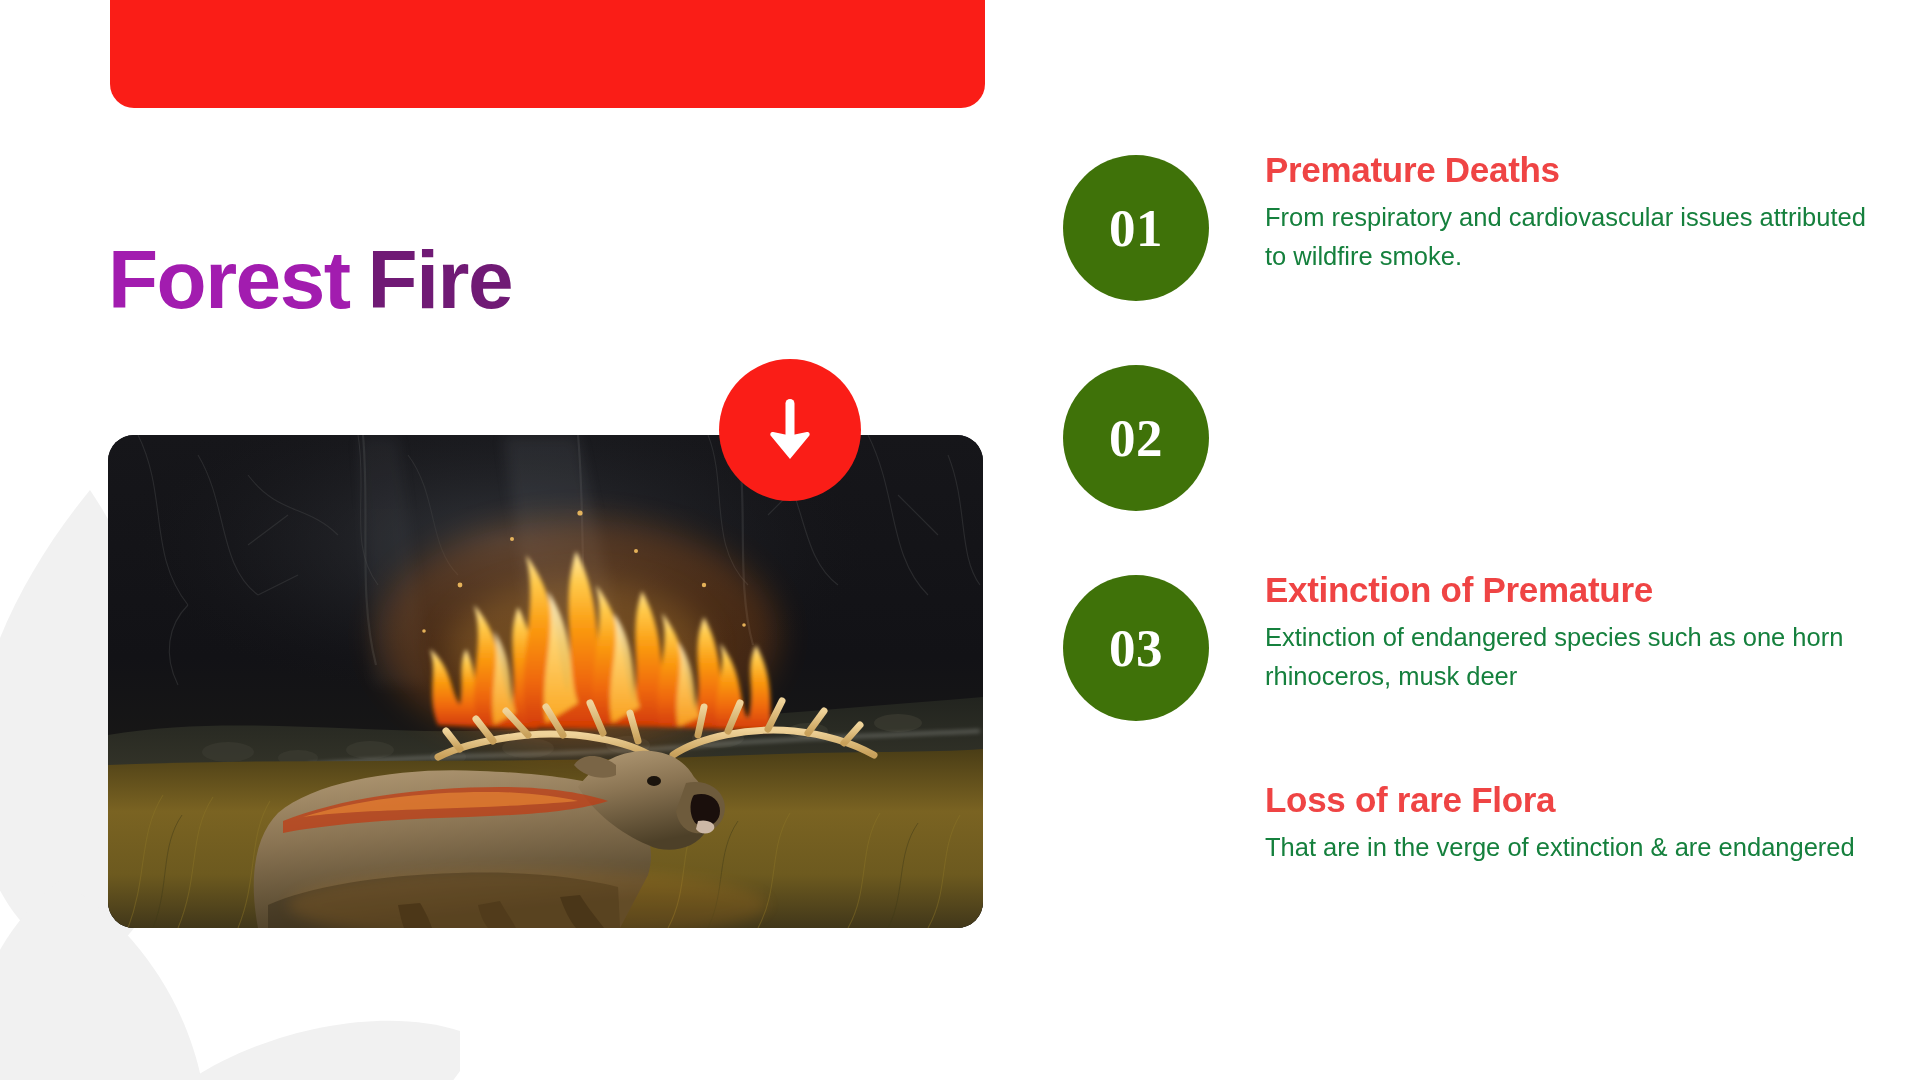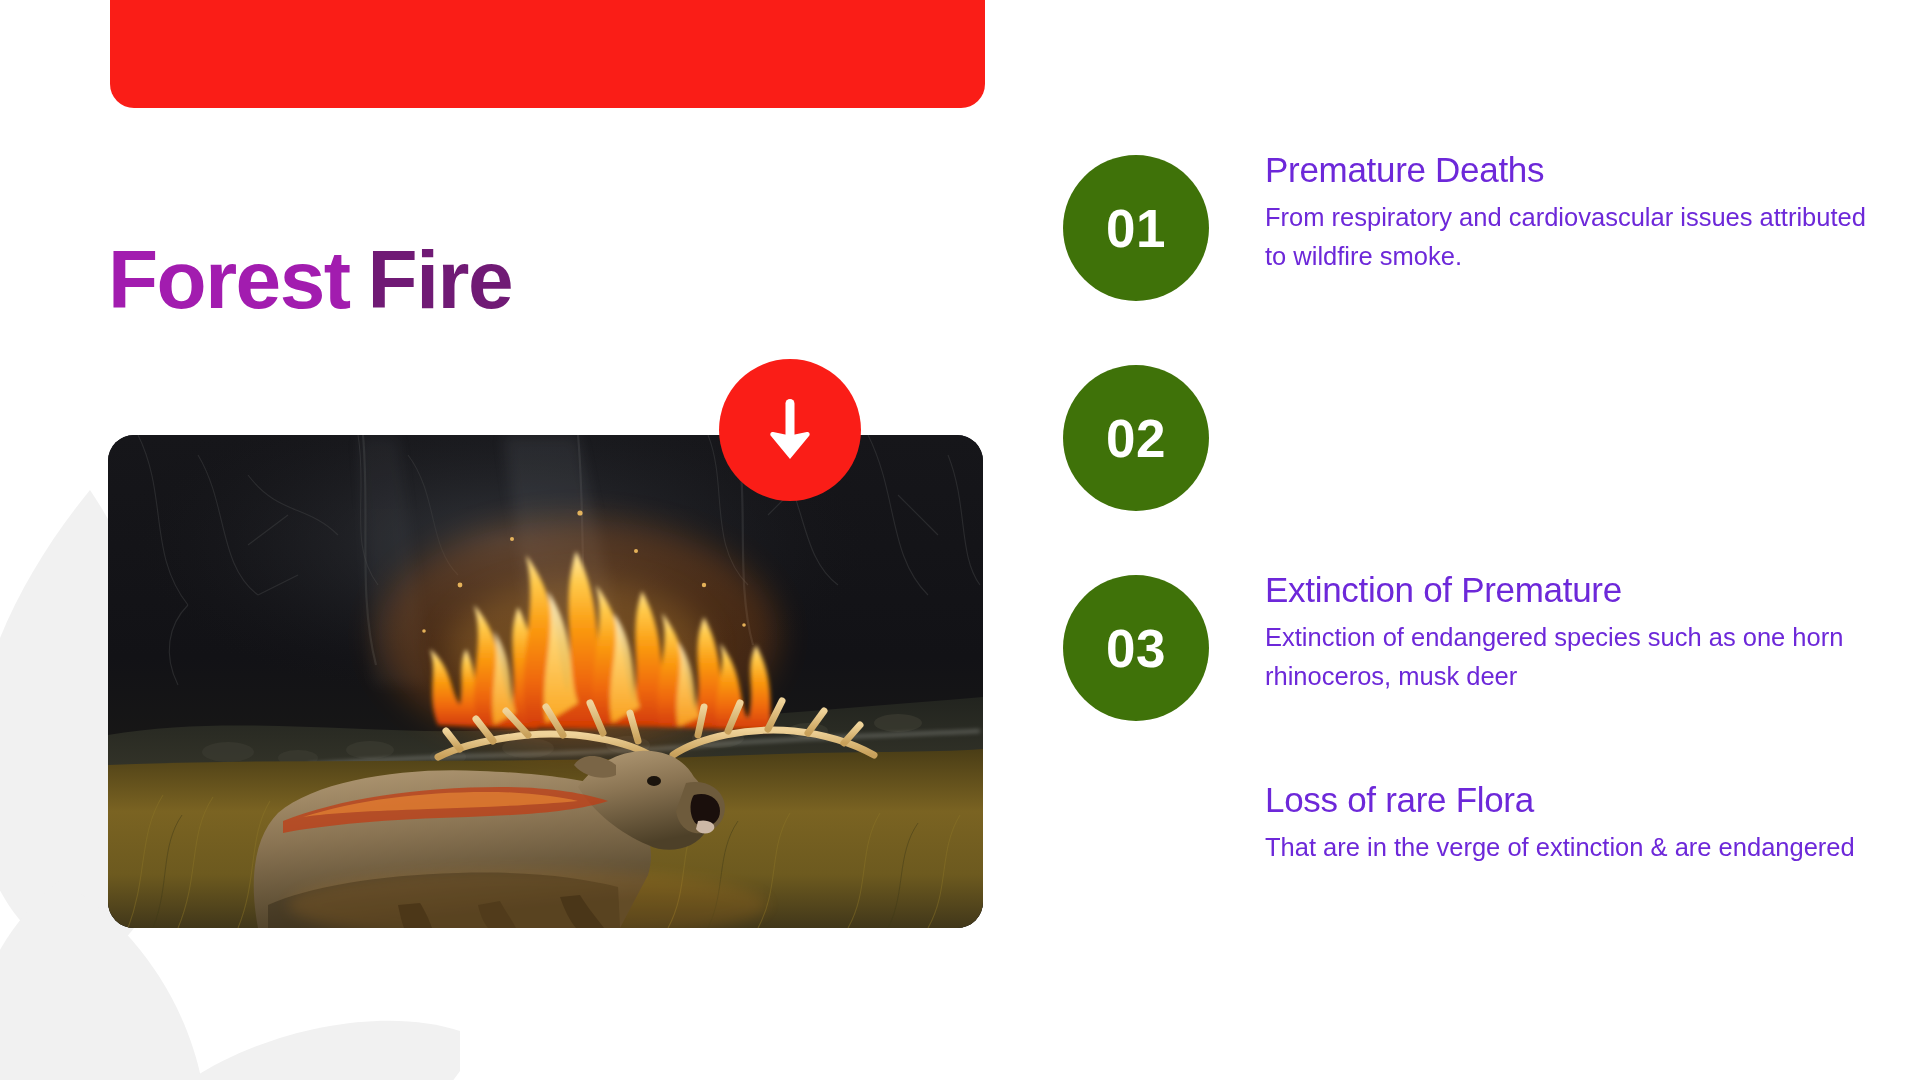--- a/index.html
+++ b/index.html
@@ -115,40 +115,40 @@
     display: flex;
     align-items: center;
     justify-content: center;
   }
   .num-circle .num-text {
     color: #ffffff;
     font-size: 53px;
     font-weight: 700;
     letter-spacing: 0.5px;
     line-height: 1;
-    font-family: Liberation Sans, sans-serif;
+    font-family: Liberation Serif, serif;
   }
   .item-body {
     position: absolute;
     left: 202px;
     top: 0;
     width: 615px;
   }
   .item-title {
-    color: #6d28d9;
+    color: #ef4444;
     font-size: 35px;
-    font-weight: 400;
+    font-weight: 700;
     line-height: 1.15;
     letter-spacing: -0.3px;
     margin: 0 0 8px 0;
     white-space: nowrap;
     font-family: "Liberation Sans", sans-serif;
   }
   .item-desc {
-    color: #6d28d9;
+    color: #15803d;
     font-size: 25.5px;
     font-weight: 400;
     line-height: 1.52;
     margin: 0;
     font-family: "Liberation Sans", sans-serif;
   }
 
   
   .list-item.r1 { height: 210px; }
   .list-item.r2 { height: 210px; }

